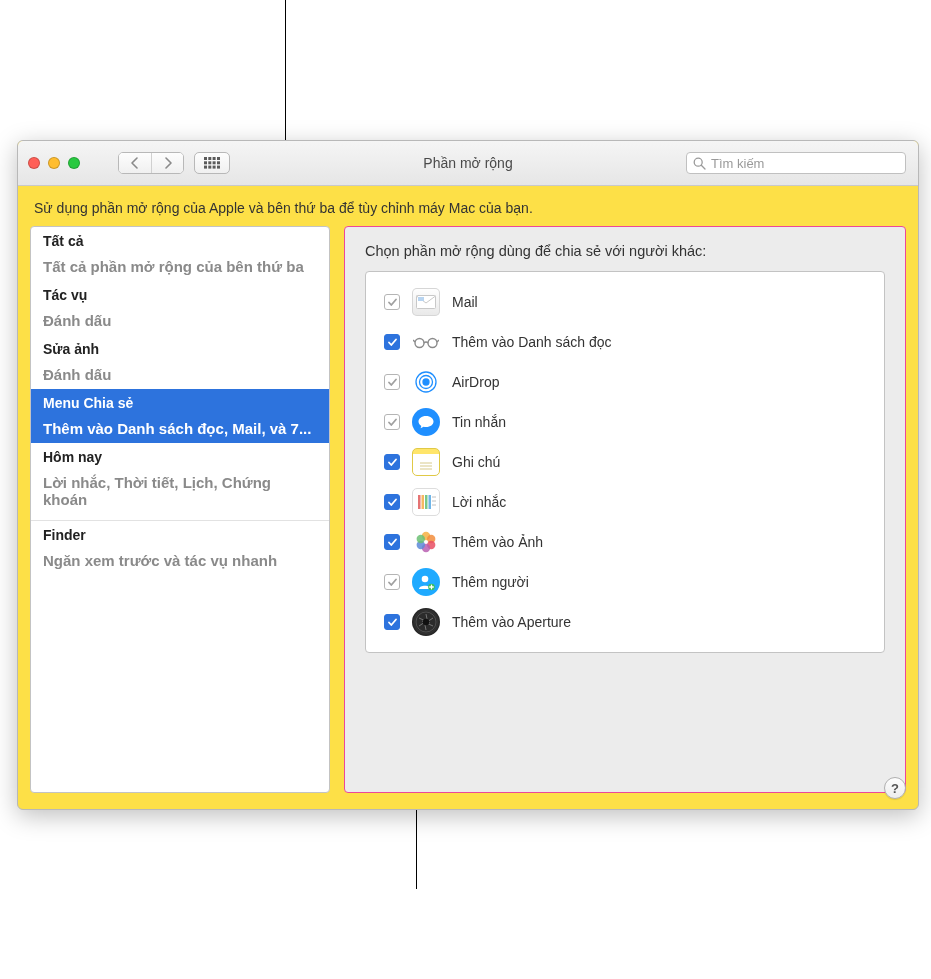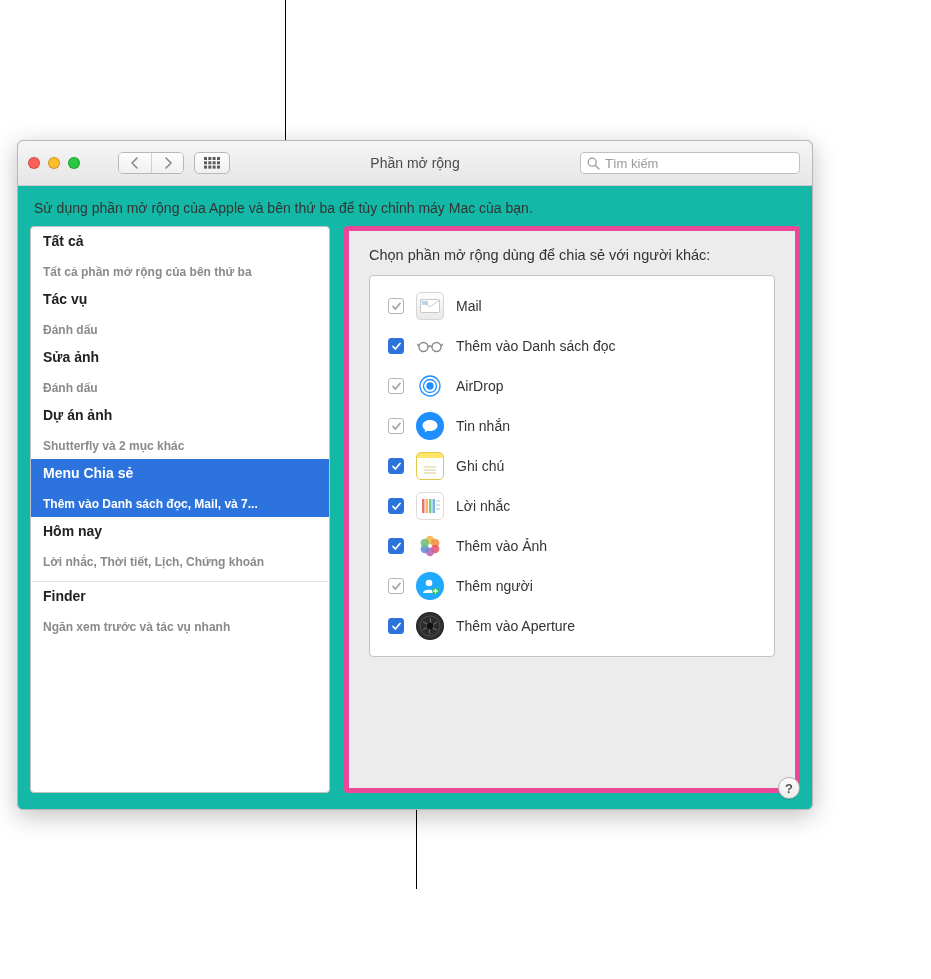--- a/index.html
+++ b/index.html
@@ -9,25 +9,25 @@
     background: #fff;
     font-family: -apple-system, "Helvetica Neue", Arial, sans-serif;
     font-size: 13px;
     color: #333;
     position: relative;
   }
   .window {
     position: absolute;
     left: 17px;
     top: 140px;
-    width: 796px;
+    width: 902px;
     height: 670px;
     border: 1px solid #b8b8b8;
     border-radius: 6px;
-    background: #14b8a6;
+    background: #fde047;
     box-shadow: 0 6px 25px rgba(0,0,0,0.25);
     overflow: hidden;
   }
   
   .titlebar {
     height: 45px;
     background: linear-gradient(#f5f5f5, #e6e6e6);
     border-bottom: 1px solid #c9c9c9;
     display: flex;
     align-items: center;
@@ -105,32 +105,32 @@
     border-radius:4px;
     overflow:hidden;
     flex: 0 0 auto;
   }
   .sb-item {
     padding: 6px 12px 6px 12px;
     cursor:pointer;
     font-weight:bold;
   }
   .sb-item .sb-title { font-size:14px; color:#222; }
-  .sb-item .sb-sub { font-size:12px; color:#8a8a8a; margin-top:16px; }
+  .sb-item .sb-sub { font-size:15px; color:#8a8a8a; margin-top:9px; }
   .sb-item.selected { background:#2d73dd; }
   .sb-item.selected .sb-title,
   .sb-item.selected .sb-sub { color:#fff; }
   .sb-divider {
     border-top:1px solid #e2e2e2;
     margin-top:6px;
   }
   .main {
     flex:1;
     background:#ececec;
-    border:5px solid #ec4899;
+    border:1px solid #ec4899;
     border-radius:4px;
     padding: 16px 20px;
     position:relative;
   }
   .main-heading {
     font-size:14.5px; color:#333; margin-bottom:12px;
   }
   .extlist {
     background:#fff;
     border:1px solid #c3c3c3;
@@ -252,24 +252,20 @@
         <div class="sb-sub">Tất cả phần mở rộng của bên thứ ba</div>
       </div>
       <div class="sb-item">
         <div class="sb-title">Tác vụ</div>
         <div class="sb-sub">Đánh dấu</div>
       </div>
       <div class="sb-item">
         <div class="sb-title">Sửa ảnh</div>
         <div class="sb-sub">Đánh dấu</div>
       </div>
-      <div class="sb-item">
-        <div class="sb-title">Dự án ảnh</div>
-        <div class="sb-sub">Shutterfly và 2 mục khác</div>
-      </div>
       <div class="sb-item selected">
         <div class="sb-title">Menu Chia sẻ</div>
         <div class="sb-sub">Thêm vào Danh sách đọc, Mail, và 7...</div>
       </div>
       <div class="sb-item">
         <div class="sb-title">Hôm nay</div>
         <div class="sb-sub">Lời nhắc, Thời tiết, Lịch, Chứng khoán</div>
       </div>
       <div class="sb-divider"></div>
       <div class="sb-item">

